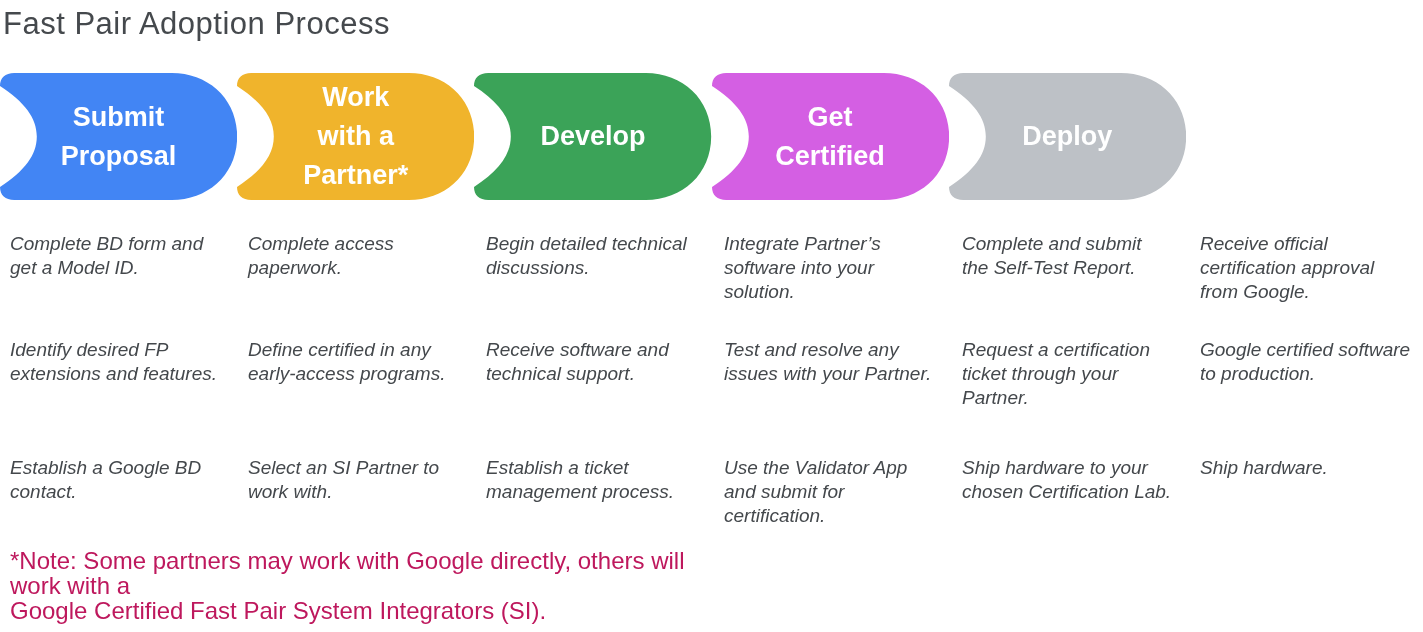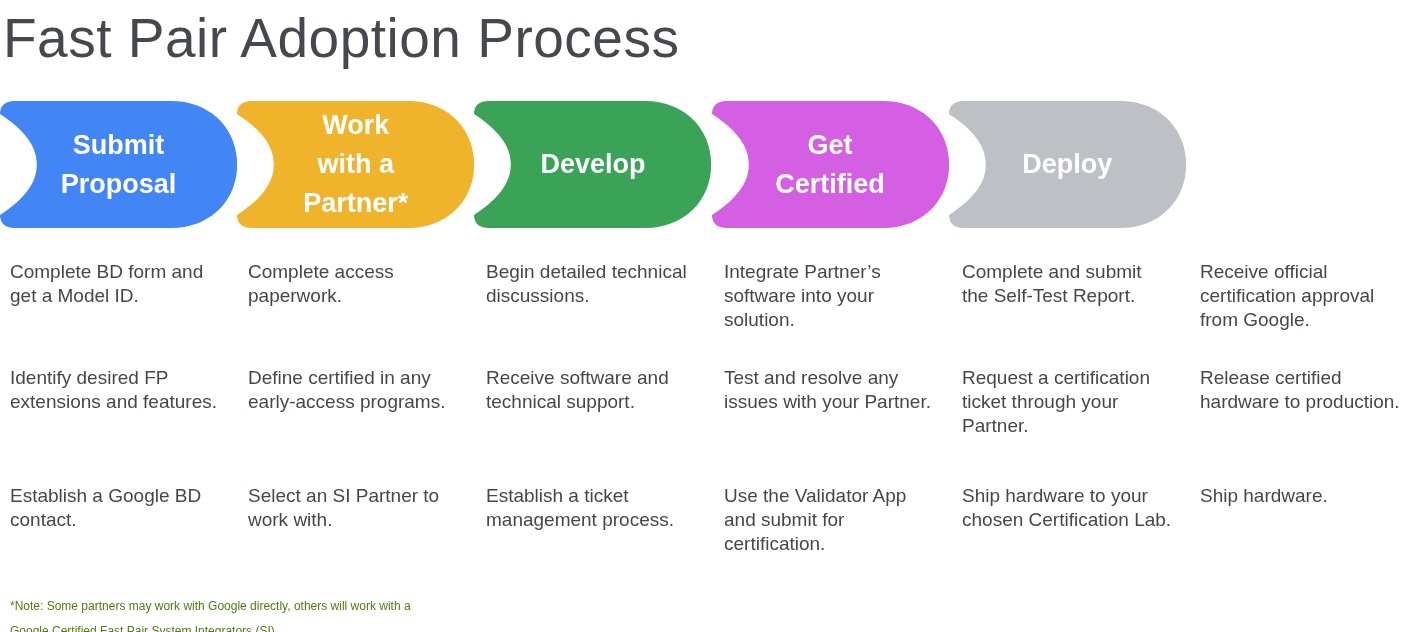--- a/index.html
+++ b/index.html
@@ -7,21 +7,21 @@
     background: #ffffff;
     font-family: "Liberation Sans", "DejaVu Sans", sans-serif;
   }
   .page {
     width: 1423px;
     height: 632px;
     background: #ffffff;
     overflow: hidden;
   }
   .title {
-    font-size: 55px;
+    font-size: 31px;
     font-weight: 400;
     color: #45494d;
     letter-spacing: 0.5px;
     margin: 6px 0 0 3px;
   }
   .stages {
     display: grid;
     grid-template-columns: repeat(6, 1fr);
     width: 1423px;
     margin-top: 31px;
@@ -48,39 +48,40 @@
     font-weight: 700;
     white-space: pre-line;
     pointer-events: none;
   }
   .columns {
     display: grid;
     grid-template-columns: repeat(6, 1fr);
     gap: 5px;
     width: 1423px;
     margin-top: 32px;
+    font-style: italic;
   }
   .col {
     display: grid;
     grid-template-rows: 106px 118px auto;
     padding-left: 10px;
     padding-right: 12px;
   }
   .task {
     font-size: 19px;
     line-height: 24px;
     color: #44484c;
   }
   .footnote {
-    margin-top: 38px;
+    margin-top: 20px;
     margin-left: 10px;
     max-width: 710px;
-    font-size: 12px;
+    font-size: 24px;
     line-height: 25px;
-    color: #4d7c0f;
+    color: #be185d;
     white-space: pre-line;
   }
 </style>
 </head>
 <body>
 
 <div class="page">
 
   <h1 class="title">Fast Pair Adoption Process</h1>
 
@@ -155,21 +156,21 @@
     </div>
 
     <div class="col">
       <p class="task">Complete and submit the Self-Test Report.</p>
       <p class="task">Request a certification ticket through your Partner.</p>
       <p class="task">Ship hardware to your chosen Certification Lab.</p>
     </div>
 
     <div class="col">
       <p class="task">Receive official certification approval from Google.</p>
-      <p class="task">Release certified hardware to production.</p>
+      <p class="task">Google certified software to production.</p>
       <p class="task">Ship hardware.</p>
     </div>
 
   </div>
 
   <p class="footnote">*Note: Some partners may work with Google directly, others will work with a
 Google Certified Fast Pair System Integrators (SI).</p>
 
 </div>
 

